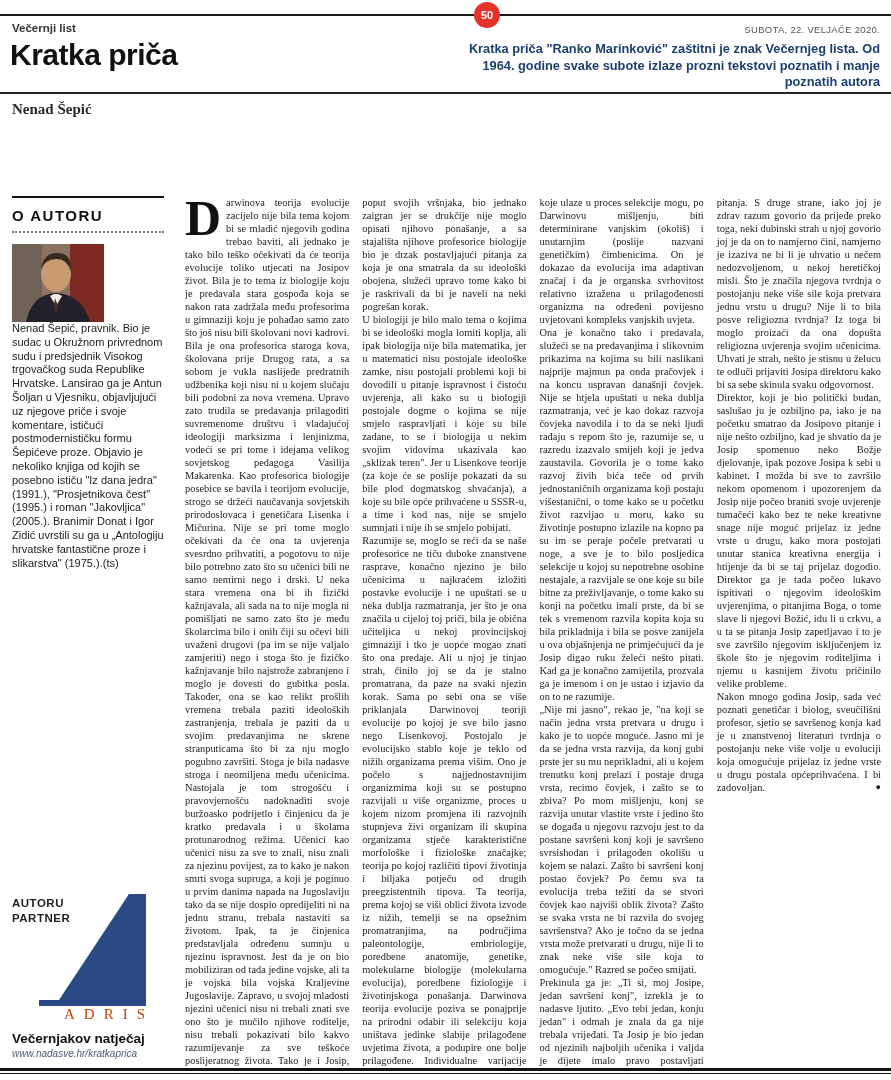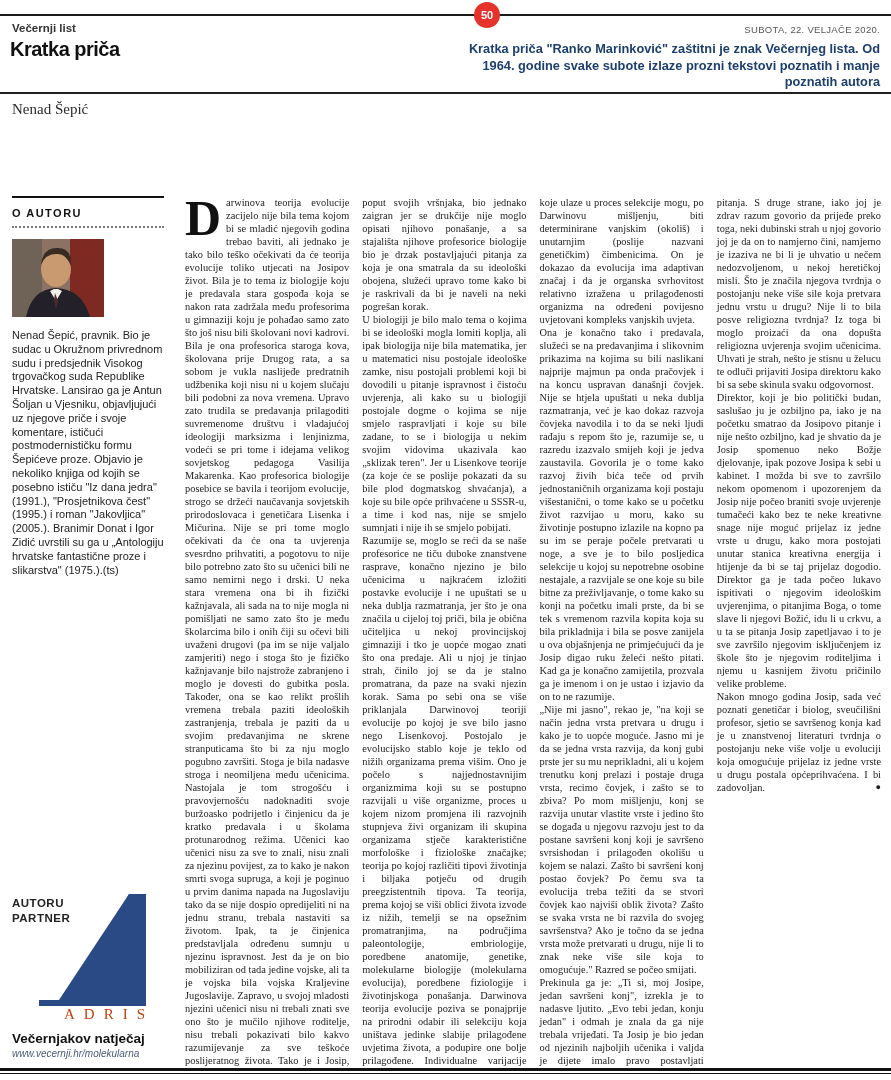--- a/index.html
+++ b/index.html
@@ -5,36 +5,36 @@
   html,body{margin:0;padding:0;background:#e8e8e8;}
   .page{position:relative;width:891px;height:1080px;background:#ffffff;overflow:hidden;
         font-family:"Liberation Sans",sans-serif;color:#1a1a1a;}
   
   .top-rule{position:absolute;left:0;right:0;top:14px;height:2px;background:#1a1a1a;}
   .page-badge{position:absolute;left:442px;top:2px;width:26px;height:26px;border-radius:50%;
         background:#e5322b;color:#fff;font-weight:bold;font-size:11px;line-height:26px;
         text-align:center;margin-left:32px;}
   .paper-name{position:absolute;left:12px;top:22px;font-size:11.5px;font-weight:600;color:#333;text-align:right;}
   .date{position:absolute;right:11px;top:24px;font-size:9.5px;color:#555;letter-spacing:0.3px;}
-  .section-title{position:absolute;left:10px;top:38px;font-size:20px;font-weight:800;
+  .section-title{position:absolute;left:10px;top:38px;font-size:30px;font-weight:800;
         letter-spacing:-0.5px;color:#111;}
   .section-blurb{position:absolute;right:11px;top:41px;width:430px;text-align:right;
         font-size:12.8px;font-weight:700;color:#1c3f6e;line-height:16.5px;}
   .header-rule{position:absolute;left:0;right:0;top:92px;height:2px;background:#222;}
   .author-name{position:absolute;left:12px;top:101px;font-family:"Liberation Serif",serif;
-        font-size:15px;font-weight:400;color:#2a2a2a;}
+        font-size:15px;font-weight:700;color:#2a2a2a;}
   .article-title{position:absolute;left:9px;top:122px;font-family:"Liberation Serif",serif;
         font-size:45px;font-weight:400;color:#333;}
   
   .sidebar{position:absolute;left:12px;top:196px;width:152px;}
   .sidebar-rule{height:2px;background:#111;}
-  .about-heading{margin-top:9px;font-size:11px;font-weight:800;letter-spacing:1.5px;color:#111;}
+  .about-heading{margin-top:9px;font-size:15px;font-weight:800;letter-spacing:1.5px;color:#111;}
   .dotted{margin-top:7px;border-top:2px dotted #777;}
   .author-photo{margin-top:11px;width:92px;height:78px;display:block;}
-  .bio{margin-top:12px;font-size:11px;line-height:13.8px;color:#222;}
+  .bio{font-size:11px;line-height:13.8px;color:#222;}
   
   .partner-label{position:absolute;left:12px;top:896px;font-size:11.5px;font-weight:800;
         letter-spacing:0.5px;color:#222;line-height:15px;}
   .adris-logo{position:absolute;left:33px;top:894px;}
   .adris-text{position:absolute;left:64px;top:1006px;font-family:"Liberation Serif",serif;
         font-size:15px;letter-spacing:9px;color:#c2410c;}
   .contest-title{position:absolute;left:12px;top:1031px;font-size:13.5px;font-weight:800;color:#111;text-align:center;}
   .contest-url{position:absolute;left:12px;top:1048px;font-size:10px;font-style:italic;
         color:#4a5a75;text-decoration:none;}
   
@@ -85,21 +85,21 @@
   <div class="partner-label">
     <span>AUTORU</span><br>
     <span>PARTNER</span>
   </div>
   <svg class="adris-logo" width="120" height="116" viewBox="0 0 120 116">
     <polygon points="96,0 113,0 113,112 6,112 6,106 40,106" fill="#2a4a85"></polygon>
     <polygon points="96,0 113,0 40,112 22,112" fill="#2a4a85"></polygon>
   </svg>
   <div class="adris-text">ADRIS</div>
   <div class="contest-title">Večernjakov natječaj</div>
-  <a class="contest-url" href="#">www.vecernji.hr/molekularna</a>
+  <a class="contest-url" href="#">www.nadasve.hr/kratkaprica</a>
 
   <div class="story">
     <p><span class="dropcap">D</span><span>arwinova teorija evolucije zacijelo nije bila tema kojom bi se mladić njegovih godina trebao baviti, ali jednako je tako bilo teško očekivati da će teorija evolucije toliko utjecati na Josipov život. Bila je to tema iz biologije koju je predavala stara gospođa koja se nakon rata zadržala među profesorima u gimnaziji koju je pohađao samo zato što još nisu bili školovani novi kadrovi. Bila je ona profesorica staroga kova, školovana prije Drugog rata, a sa sobom je vukla naslijeđe predratnih udžbenika koji nisu ni u kojem slučaju bili podobni za nova vremena. Upravo zato trudila se predavanja prilagoditi suvremenome društvu i vladajućoj ideologiji marksizma i lenjinizma, vodeći se pri tome i idejama velikog sovjetskog pedagoga Vasilija Makarenka. Kao profesorica biologije posebice se bavila i teorijom evolucije, strogo se držeći naučavanja sovjetskih prirodoslovaca i genetičara Lisenka i Mičurina. Nije se pri tome moglo očekivati da će ona ta uvjerenja svesrdno prihvatiti, a pogotovu to nije bilo potrebno zato što su učenici bili ne samo nemirni nego i drski. U neka stara vremena ona bi ih fizički kažnjavala, ali sada na to nije mogla ni pomišljati ne samo zato što je među školarcima bilo i onih čiji su očevi bili uvaženi drugovi (pa im se nije valjalo zamjeriti) nego i stoga što je fizičko kažnjavanje bilo najstrože zabranjeno i moglo je dovesti do gubitka posla. Također, ona se kao relikt prošlih vremena trebala paziti ideoloških zastranjenja, trebala je paziti da u svojim predavanjima ne skrene stranputicama što bi za nju moglo pogubno završiti. Stoga je bila nadasve stroga i neomiljena među učenicima. Nastojala je tom strogošću i pravovjernošću nadoknaditi svoje buržoasko podrijetlo i činjenicu da je kratko predavala i u školama protunarodnog režima. Učenici kao učenici nisu za sve to znali, nisu znali za njezinu povijest, za to kako je nakon smrti svoga supruga, a koji je poginuo u prvim danima napada na Jugoslaviju tako da se nije dospio opredijeliti ni na jednu stranu, trebala nastaviti sa životom. Ipak, ta je činjenica predstavljala određenu sumnju u njezinu ispravnost. Jest da je on bio mobiliziran od tada jedine vojske, ali ta je vojska bila vojska Kraljevine Jugoslavije. Zapravo, u svojoj mladosti njezini učenici nisu ni trebali znati sve ono što je mučilo njihove roditelje, nisu trebali pokazivati bilo kakvo razumijevanje za sve teškoće poslijeratnog života. Tako je i Josip, poput svojih vršnjaka, bio jednako zaigran jer se drukčije nije moglo opisati njihovo ponašanje, a sa stajališta njihove profesorice biologije bio je drzak postavljajući pitanja za koja je ona smatrala da su ideološki obojena, služeći upravo tome kako bi je raskrivali da bi je naveli na neki pogrešan korak.</span></p>
     <p>U biologiji je bilo malo tema o kojima bi se ideološki mogla lomiti koplja, ali ipak biologija nije bila matematika, jer u matematici nisu postojale ideološke zamke, nisu postojali problemi koji bi dovodili u pitanje ispravnost i čistoću uvjerenja, ali kako su u biologiji postojale dogme o kojima se nije smjelo raspravljati i koje su bile zadane, to se i biologija u nekim svojim vidovima ukazivala kao „sklizak teren". Jer u Lisenkove teorije (za koje će se poslije pokazati da su bile plod dogmatskog shvaćanja), a koje su bile opće prihvaćene u SSSR-u, a time i kod nas, nije se smjelo sumnjati i nije ih se smjelo pobijati.</p>
     <p>Razumije se, moglo se reći da se naše profesorice ne tiču duboke znanstvene rasprave, konačno njezino je bilo učenicima u najkraćem izložiti postavke evolucije i ne upuštati se u neka dublja razmatranja, jer što je ona značila u cijeloj toj priči, bila je obična učiteljica u nekoj provincijskoj gimnaziji i tko je uopće mogao znati što ona predaje. Ali u njoj je tinjao strah, činilo joj se da je stalno promatrana, da paze na svaki njezin korak. Sama po sebi ona se više priklanjala Darwinovoj teoriji evolucije po kojoj je sve bilo jasno nego Lisenkovoj. Postojalo je evolucijsko stablo koje je teklo od nižih organizama prema višim. Ono je počelo s najjednostavnijim organizmima koji su se postupno razvijali u više organizme, proces u kojem nizom promjena ili razvojnih stupnjeva živi organizam ili skupina organizama stječe karakteristične morfološke i fiziološke značajke; teorija po kojoj različiti tipovi životinja i biljaka potječu od drugih preegzistentnih tipova. Ta teorija, prema kojoj se viši oblici života izvode iz nižih, temelji se na opsežnim promatranjima, na područjima paleontologije, embriologije, poredbene anatomije, genetike, molekularne biologije (molekularna evolucija), poredbene fiziologije i životinjskoga ponašanja. Darwinova teorija evolucije poziva se ponajprije na prirodni odabir ili selekciju koja uništava jedinke slabije prilagođene uvjetima života, a podupire one bolje prilagođene. Individualne varijacije koje ulaze u proces selekcije mogu, po Darwinovu mišljenju, biti determinirane vanjskim (okoliš) i unutarnjim (poslije nazvani genetičkim) čimbenicima. On je dokazao da evolucija ima adaptivan značaj i da je organska svrhovitost relativno izražena u prilagođenosti organizma na određeni povijesno uvjetovani kompleks vanjskih uvjeta.</p>
     <p>Ona je konačno tako i predavala, služeći se na predavanjima i slikovnim prikazima na kojima su bili naslikani najprije majmun pa onda pračovjek i na koncu uspravan današnji čovjek. Nije se htjela upuštati u neka dublja razmatranja, već je kao dokaz razvoja čovjeka navodila i to da se neki ljudi rađaju s repom što je, razumije se, u razredu izazvalo smijeh koji je jedva zaustavila. Govorila je o tome kako razvoj živih bića teče od prvih jednostaničnih organizama koji postaju višestanični, o tome kako se u početku život razvijao u moru, kako su životinje postupno izlazile na kopno pa su im se peraje počele pretvarati u noge, a sve je to bilo posljedica selekcije u kojoj su nepotrebne osobine nestajale, a razvijale se one koje su bile bitne za preživljavanje, o tome kako su konji na početku imali prste, da bi se tek s vremenom razvila kopita koja su bila prikladnija i bila se posve zanijela u ova objašnjenja ne primjećujući da je Josip digao ruku želeći nešto pitati. Kad ga je konačno zamijetila, prozvala ga je imenom i on je ustao i izjavio da on to ne razumije.</p>
     <p>„Nije mi jasno", rekao je, "na koji se način jedna vrsta pretvara u drugu i kako je to uopće moguće. Jasno mi je da se jedna vrsta razvija, da konj gubi prste jer su mu neprikladni, ali u kojem trenutku konj prelazi i postaje druga vrsta, recimo čovjek, i zašto se to zbiva? Po mom mišljenju, konj se razvija unutar vlastite vrste i jedino što se događa u njegovu razvoju jest to da postane savršeni konj koji je savršeno svrsishodan i prilagođen okolišu u kojem se nalazi. Zašto bi savršeni konj postao čovjek? Po čemu sva ta evolucija treba težiti da se stvori čovjek kao najviši oblik života? Zašto se svaka vrsta ne bi razvila do svojeg savršenstva? Ako je točno da se jedna vrsta može pretvarati u drugu, nije li to znak neke više sile koja to omogućuje." Razred se počeo smijati.</p>
     <p>Prekinula ga je: „Ti si, moj Josipe, jedan savršeni konj", izrekla je to nadasve ljutito. „Evo tebi jedan, konju jedan" i odmah je znala da ga nije trebala vrijeđati. Ta Josip je bio jedan od njezinih najboljih učenika i valjda je dijete imalo pravo postavljati pitanja. S druge strane, iako joj je zdrav razum govorio da prijeđe preko toga, neki dubinski strah u njoj govorio joj je da on to namjerno čini, namjerno je izaziva ne bi li je uhvatio u nečem nedozvoljenom, u nekoj heretičkoj misli. Što je značila njegova tvrdnja o postojanju neke više sile koja pretvara jednu vrstu u drugu? Nije li to bila posve religiozna tvrdnja? Iz toga bi moglo proizaći da ona dopušta religiozna uvjerenja svojim učenicima. Uhvati je strah, nešto je stisnu u želucu te odluči prijaviti Josipa direktoru kako bi sa sebe skinula svaku odgovornost.</p>
     <p>Direktor, koji je bio politički budan, saslušao ju je ozbiljno pa, iako je na početku smatrao da Josipovo pitanje i nije nešto ozbiljno, kad je shvatio da je Josip spomenuo neko Božje djelovanje, ipak pozove Josipa k sebi u kabinet. I možda bi sve to završilo nekom opomenom i upozorenjem da Josip nije počeo braniti svoje uvjerenje tumačeći kako bez te neke kreativne snage nije moguć prijelaz iz jedne vrste u drugu, kako mora postojati unutar stanica kreativna energija i htijenje da bi se taj prijelaz dogodio. Direktor ga je tada počeo lukavo ispitivati o njegovim ideološkim uvjerenjima, o pitanjima Boga, o tome slave li njegovi Božić, idu li u crkvu, a u ta se pitanja Josip zapetljavao i to je sve završilo njegovim isključenjem iz škole što je njegovim roditeljima i njemu u kasnijem životu pričinilo velike probleme.</p>
     <p><span>Nakon mnogo godina Josip, sada već poznati genetičar i biolog, sveučilišni profesor, sjetio se savršenog konja kad je u znanstvenoj literaturi tvrdnja o postojanju neke više volje u evoluciji koja omogućuje prijelaz iz jedne vrste u drugu postala općeprihvaćena. I bi zadovoljan.</span> <span class="endmark">●</span></p>

